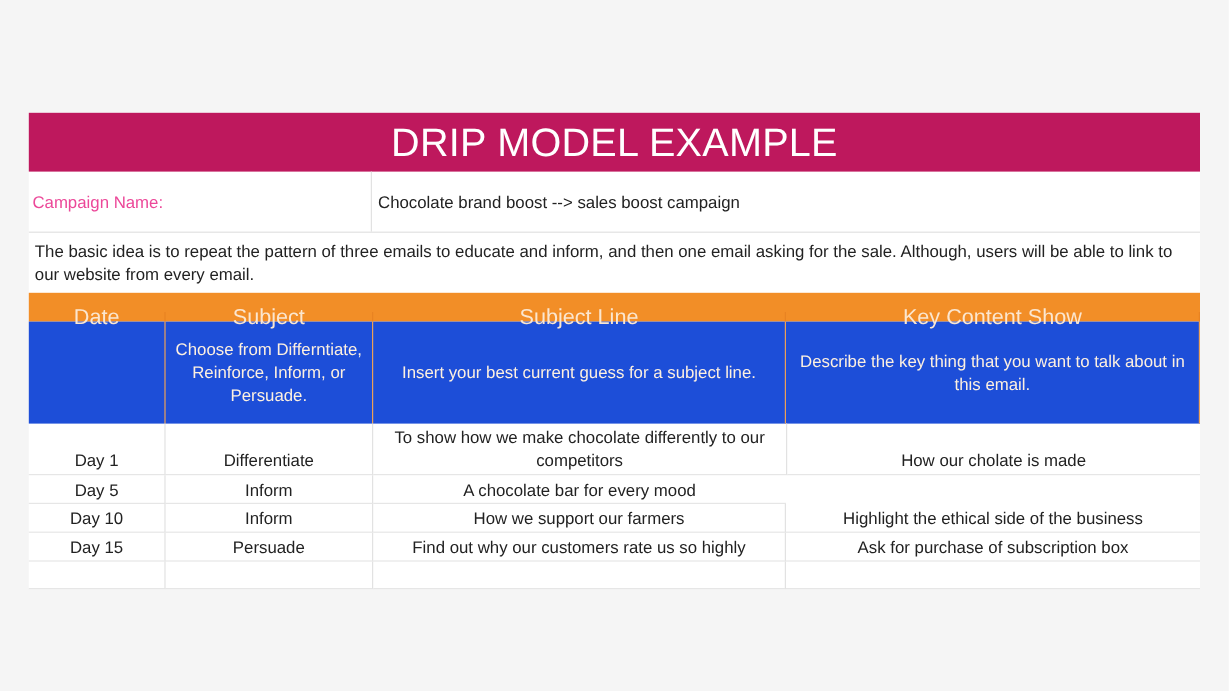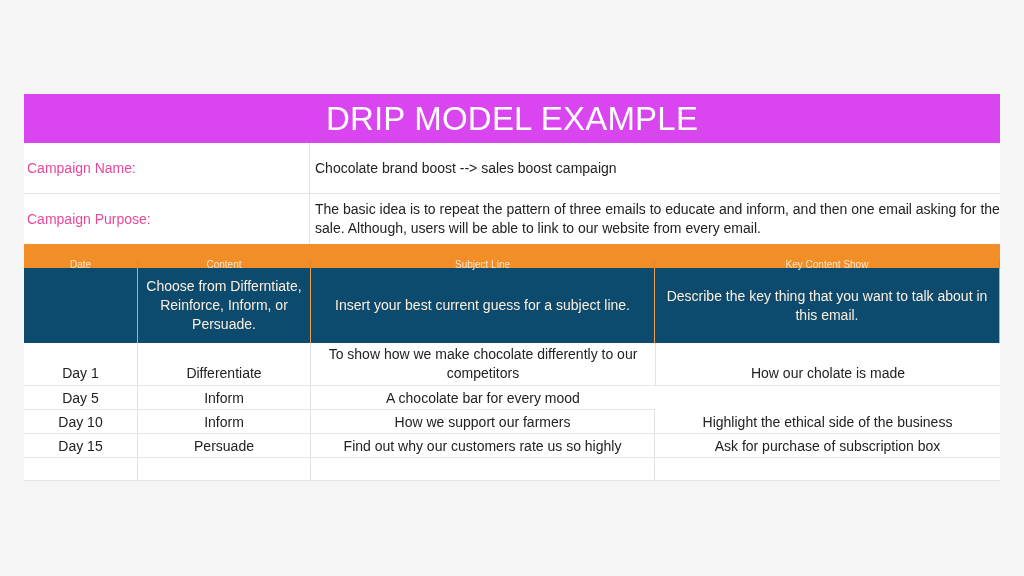--- a/index.html
+++ b/index.html
@@ -1,55 +1,54 @@
 <!DOCTYPE html>
 <html><head>
 <meta charset="utf-8">
 <style>
   html, body { margin:0; padding:0; }
   body { width:1024px; height:576px; background:#f5f5f5; font-family:"Liberation Sans", sans-serif; position:relative; overflow:hidden; }
   .sheet { position:absolute; left:24px; top:94px; width:976px; background:#ffffff; }
-  .title { height:49px; background:#d946ef; color:#ffffff; font-size:33px; text-align:center; line-height:49px; letter-spacing:0.2px; }
+  .title { height:49px; background:#be185d; color:#ffffff; font-size:33px; text-align:center; line-height:49px; letter-spacing:0.2px; }
   .info-row { display:flex; border-bottom:1px solid #e2e2e2; }
   .info-label { width:286px; border-right:1px solid #e2e2e2; font-size:14px; color:#ec4899; display:flex; align-items:center; padding-left:3px; box-sizing:border-box; }
   .info-value { flex:1; font-size:14px; color:#222; display:flex; align-items:center; padding-left:5px; line-height:19px; box-sizing:border-box; }
   .row-name { height:50px; }
   .row-purpose { height:50px; border-bottom:none; }
   .grid-row { display:flex; }
   .c1 { width:114px; } .c2 { width:173px; } .c3 { width:344px; } .c4 { width:345px; }
   .cell { box-sizing:border-box; border-right:1px solid #e2e2e2; display:flex; align-items:center; justify-content:center; text-align:center; font-size:14px; color:#222; }
   .cell:last-child { border-right:none; }
   .hdr { height:24px; background:#f28e27; }
-  .hdr .cell { color:#fbe6cf; border-right:1px solid #e88322; font-size:10px;margin-top:16px; }
-  .instr { height:75px; background:#0c4a6e; }
+  .hdr .cell { color:#fbe6cf; border-right:1px solid #e88322; font-size:18px;margin-top:16px; }
+  .instr { height:85px; background:#1d4ed8; }
   .instr .cell { color:#fdf0e0; border-right:1px solid #eba056; font-size:14px; line-height:19px; padding:0 4px; }
   .data-row .cell { border-bottom:1px solid #e6e6e6; }
   .r1 { height:43px; } .r1 .cell { align-items:flex-end; padding-bottom:4px; }
   .r1 .cell.c4 { align-items:center; padding-bottom:0; line-height:19px; }
   .rn { height:24px; }
   .re { height:23px; }
 </style>
 </head>
 <body>
 
 <div class="sheet">
   <div class="title">DRIP MODEL EXAMPLE</div>
 
   <div class="info-row row-name">
     <div class="info-label">Campaign Name:</div>
     <div class="info-value">Chocolate brand boost --&gt; sales boost campaign</div>
   </div>
   <div class="info-row row-purpose">
-    <div class="info-label">Campaign Purpose:</div>
     <div class="info-value">The basic idea is to repeat the pattern of three emails to educate and inform, and then one email asking for the sale. Although, users will be able to link to our website from every email.</div>
   </div>
 
   <div class="grid-row hdr">
     <div class="cell c1">Date</div>
-    <div class="cell c2">Content</div>
+    <div class="cell c2">Subject</div>
     <div class="cell c3">Subject Line</div>
     <div class="cell c4">Key Content Show</div>
   </div>
 
   <div class="grid-row instr">
     <div class="cell c1"></div>
     <div class="cell c2">Choose from Differntiate, Reinforce, Inform, or Persuade.</div>
     <div class="cell c3">Insert your best current guess for a subject line.</div>
     <div class="cell c4">Describe the key thing that you want to talk about in this email.</div>
   </div>

